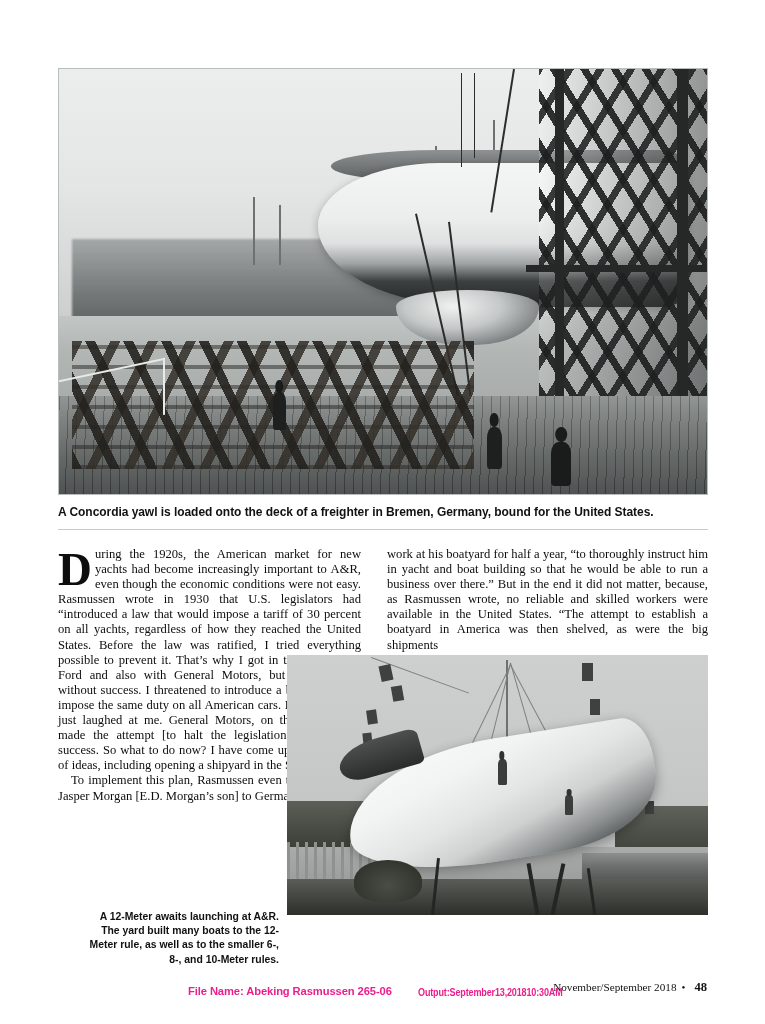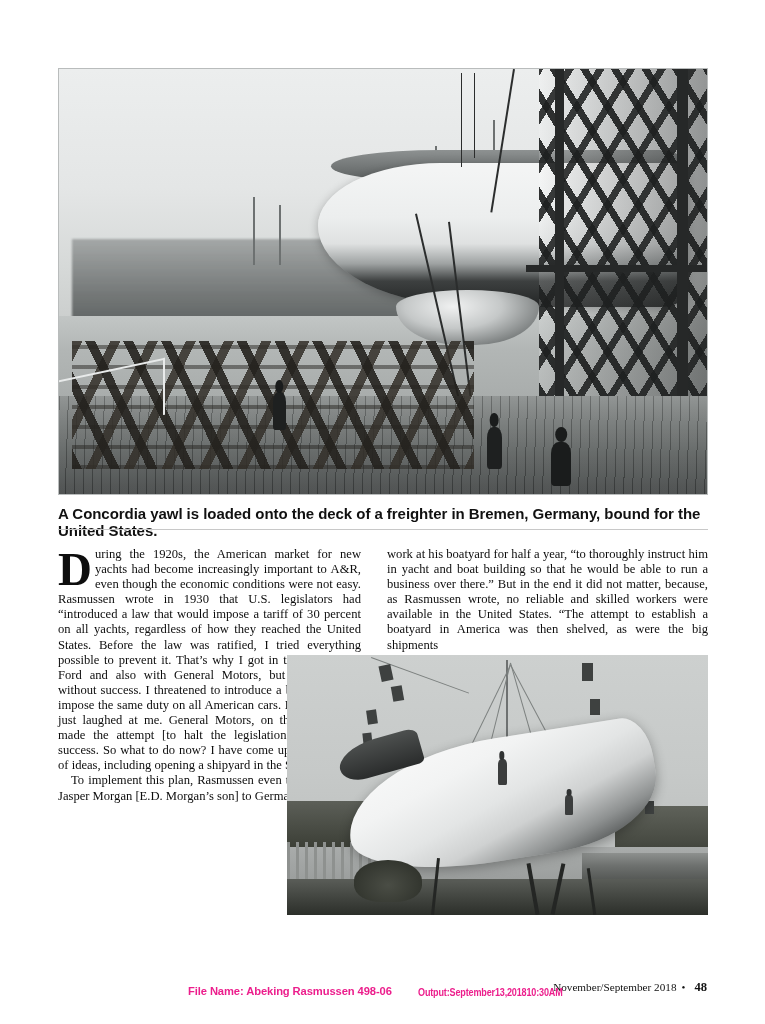--- a/index.html
+++ b/index.html
@@ -146,21 +146,21 @@
   }
 
   
   .caption-top {
     position: absolute;
     left: 58px;
     top: 505px;
     width: 650px;
     font-family: "Liberation Sans", sans-serif;
     font-weight: bold;
-    font-size: 15px;
+    font-size: 12px;
     color: #111111;
     letter-spacing: -0.05px;
   }
   .rule {
     position: absolute;
     left: 58px;
     top: 529px;
     width: 650px;
     height: 1px;
     background: #c8c8c8;
@@ -476,21 +476,22 @@
       <span class="head"></span>
     </div>
 
     <div class="pb-cradle-leg" style="left:35%;top:78%;width:3px;height:22%;transform:rotate(6deg);"></div>
     <div class="pb-cradle-leg" style="left:58%;top:80%;width:4px;height:20%;transform:rotate(-10deg);"></div>
     <div class="pb-cradle-leg" style="left:64%;top:80%;width:4px;height:20%;transform:rotate(12deg);"></div>
     <div class="pb-cradle-leg" style="left:72%;top:82%;width:3px;height:18%;transform:rotate(-8deg);"></div>
     <div class="pb-bush"></div>
   </figure>
 
+  <figcaption class="caption-bottom">A 12-Meter awaits launching at A&amp;R. The yard built many boats to the 12-Meter rule, as well as to the smaller 6-, 8-, and 10-Meter rules.</figcaption>
 
   <div class="folio">
     <span>November/September 2018</span><span class="dot">•</span><span class="pagenum">48</span>
   </div>
 
-  <div class="mark mark-filename">File Name: Abeking Rasmussen 498-06</div>
+  <div class="mark mark-filename">File Name: Abeking Rasmussen 265-06</div>
   <div class="mark mark-output">Output:September13,201810:30AM</div>
 
 </div>
 
 </body></html>

